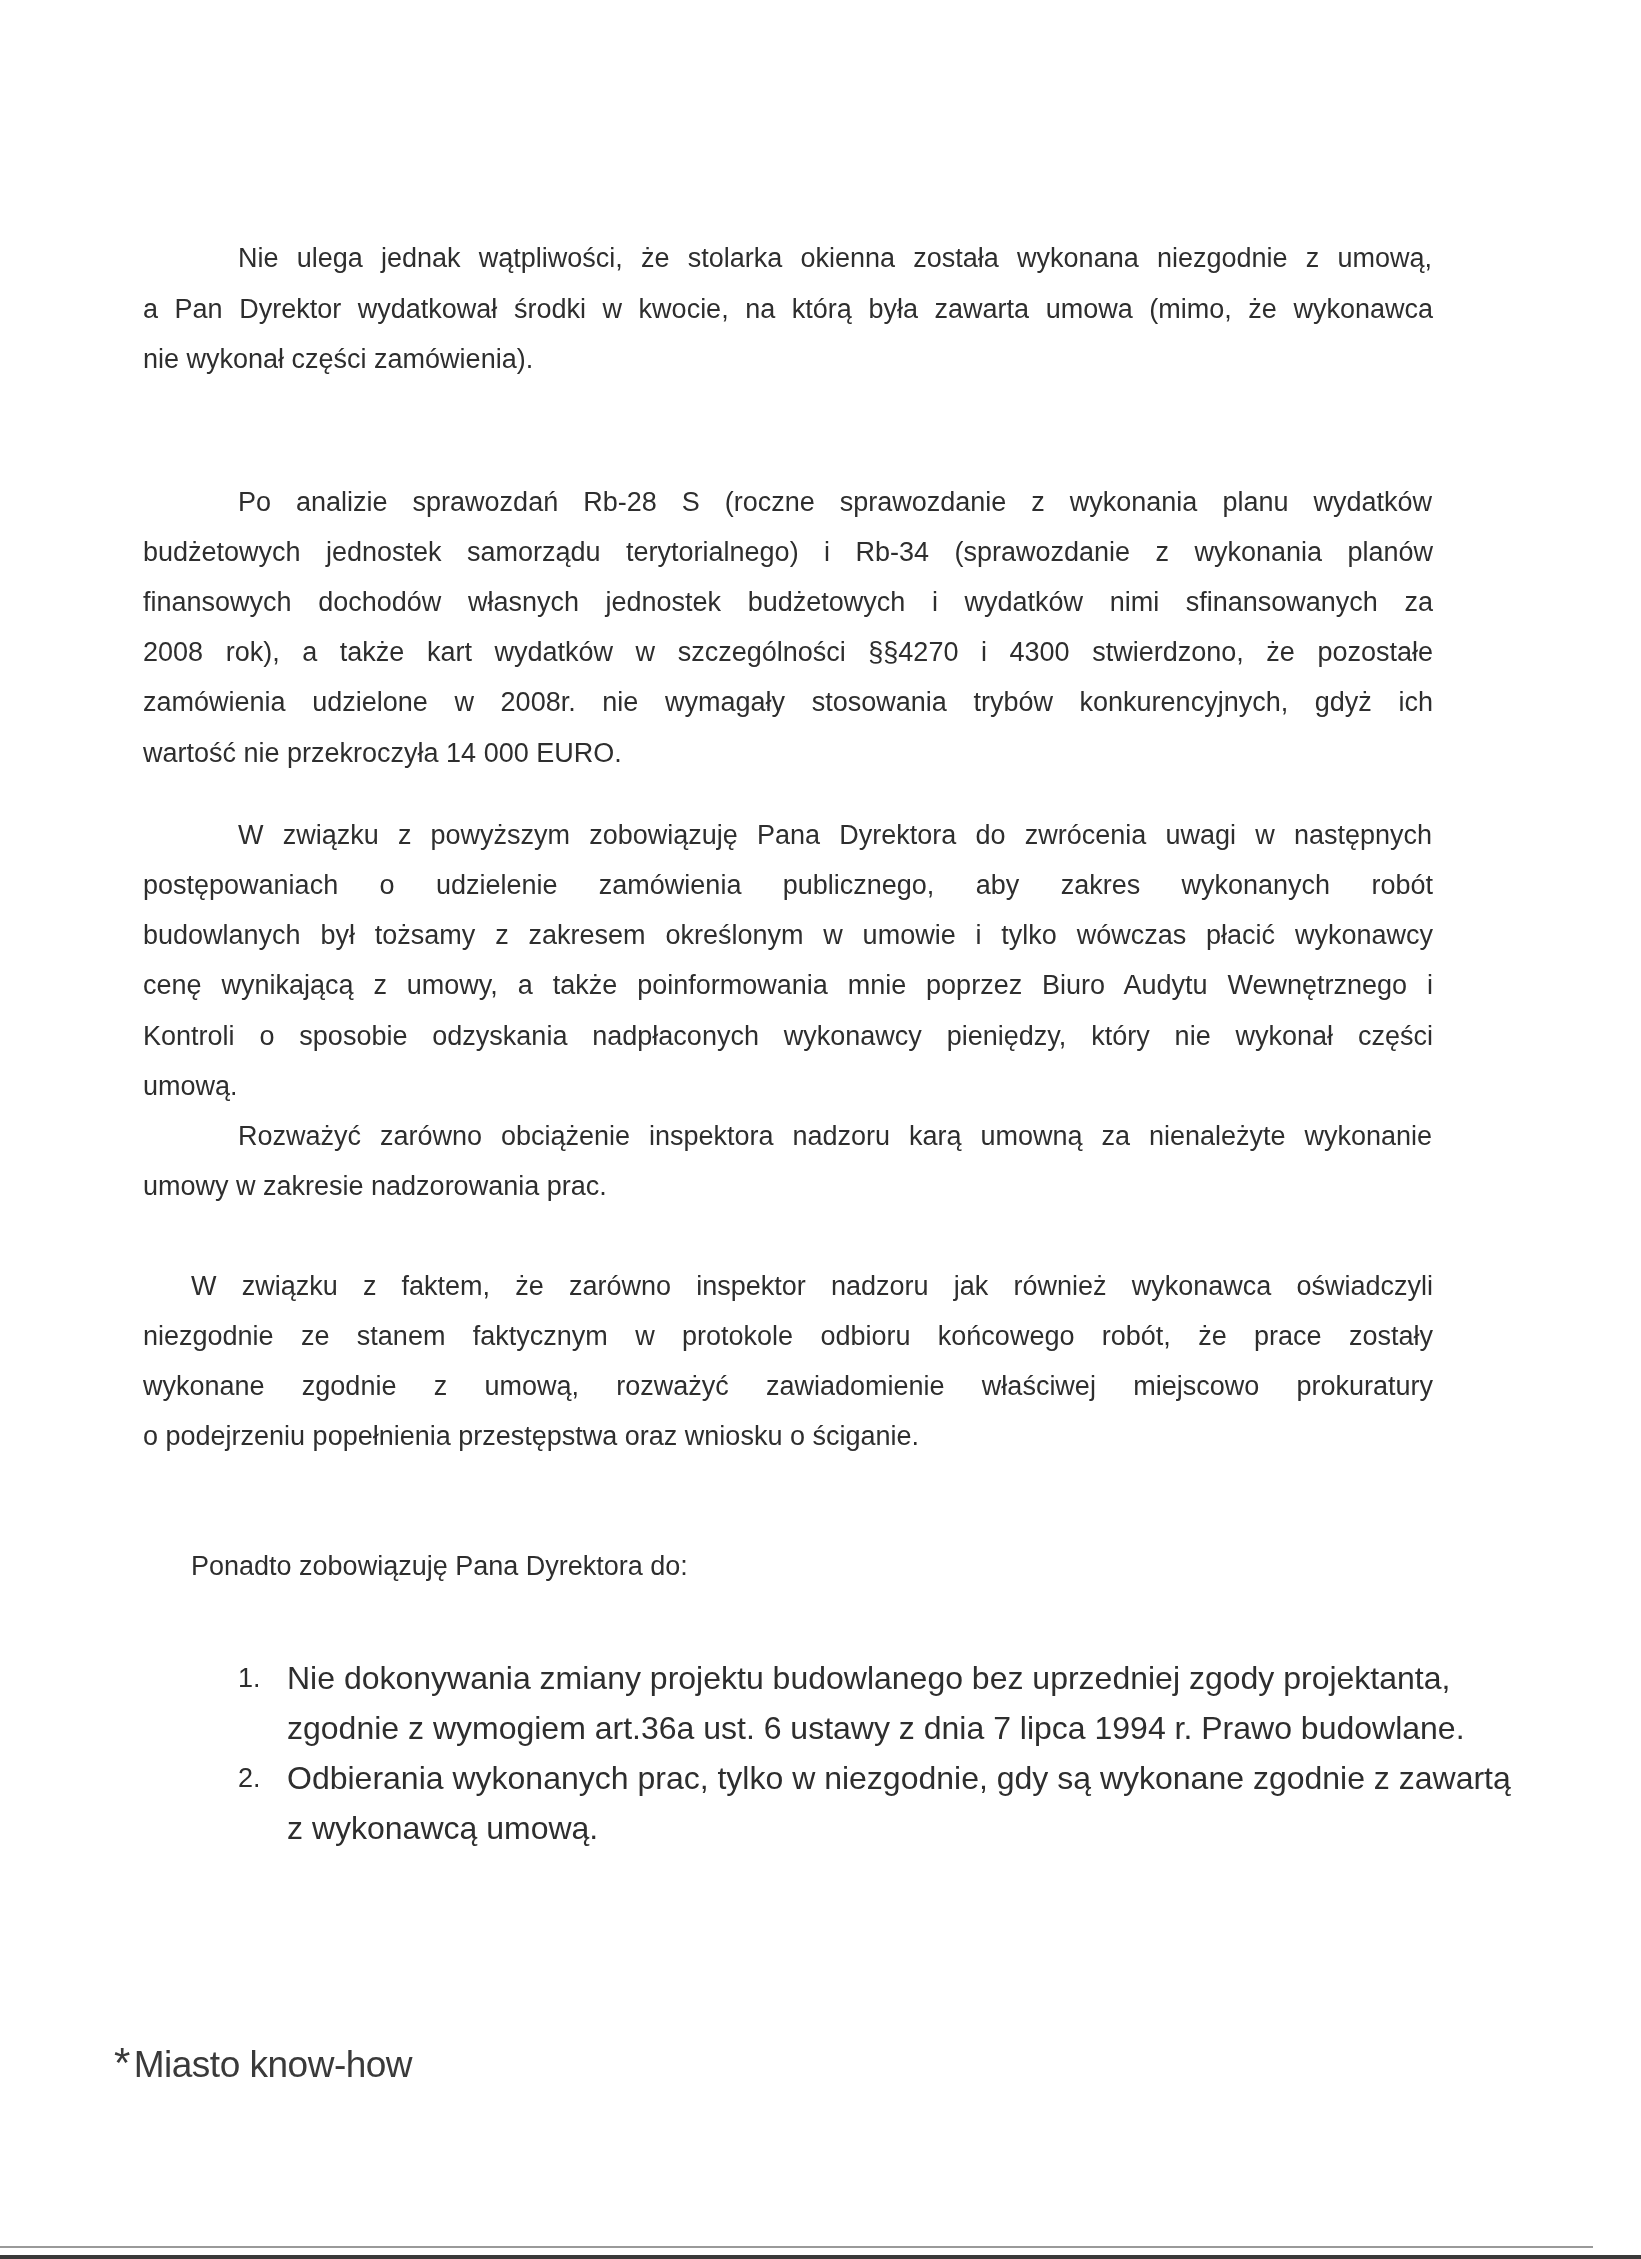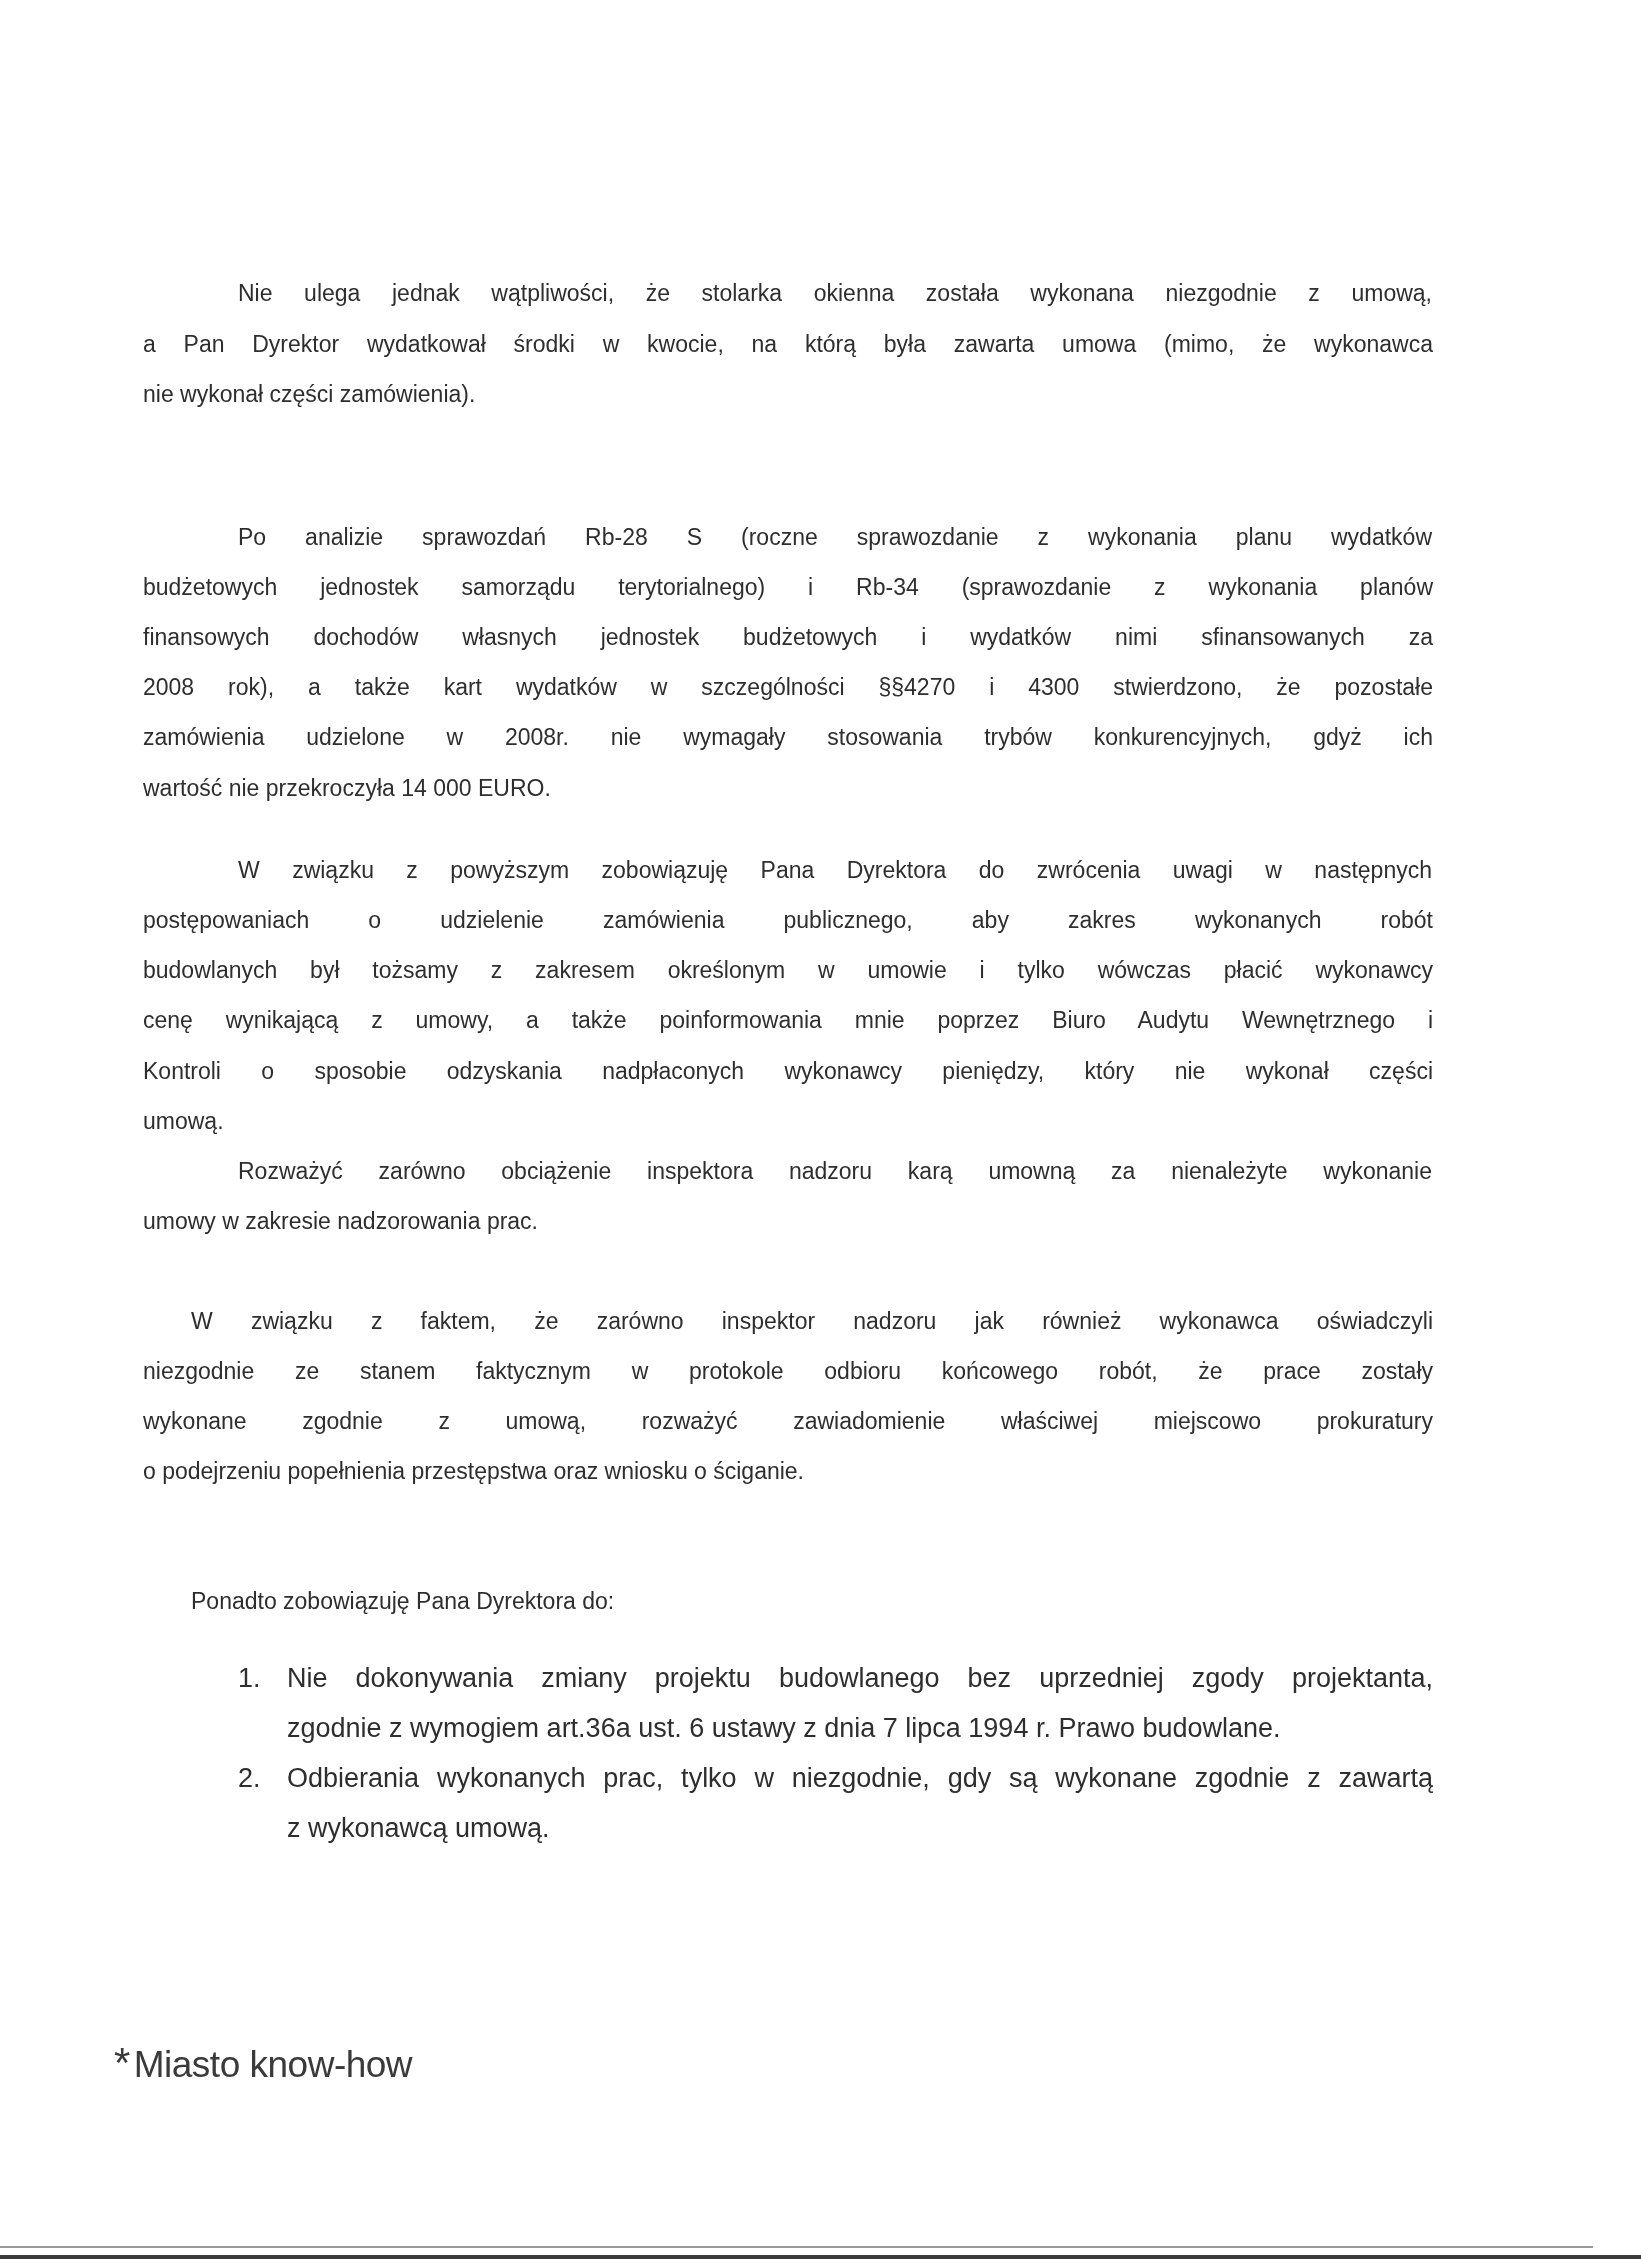--- a/index.html
+++ b/index.html
@@ -2,28 +2,28 @@
 <html><head>
   <meta charset="utf-8">
   <style>
     html, body { margin: 0; padding: 0; }
     body {
       width: 1641px; height: 2259px; background: #ffffff; position: relative; overflow: hidden;
       font-family: "Liberation Sans", sans-serif; color: #2e2e2e;
     }
     .page { position: absolute; left: 0; top: 0; width: 1641px; height: 2259px; }
     .line {
-      position: absolute; left: 143px; width: 1290px; font-size: 23px; line-height: 33px;
-      white-space: nowrap; text-align: justify; text-align-last: justify; margin-top: 35px;
+      position: absolute; left: 143px; width: 1290px; font-size: 27px; line-height: 33px;
+      white-space: nowrap; text-align: justify; text-align-last: justify;
     }
     .line.last { text-align-last: left; }
     .line.indent { left: 238px; width: 1194px; }
     .line.indent2 { left: 191px; width: 1242px; }
     .list-num { position: absolute; left: 238px; font-size: 27px; line-height: 33px; }
-    .list-line { position: absolute; left: 287px; width: 1146px; font-size: 27px; line-height: 33px; white-space: nowrap; text-align: justify; text-align-last: justify; }
+    .list-line { position: absolute; left: 287px; width: 1146px; font-size: 32px; line-height: 33px; white-space: nowrap; text-align: justify; text-align-last: justify; }
     .list-line.last { text-align-last: left; }
     .footer-logo {
       position: absolute; left: 114px; top: 2039px; font-size: 37px; color: #3a3a3a; letter-spacing: -0.5px;
       font-weight: 400;
     }
     .footer-logo .star { font-size: 42px; margin-right: 3.9px; }
     .footer-rule { position: absolute; left: 0; top: 2246px; width: 1593px; height: 1.9px; background: #9a9a9a; }
     .footer-edge { position: absolute; left: 0; top: 2255px; width: 1641px; height: 3.9px; background: #3a3a3a; }
   </style>
 </head>

